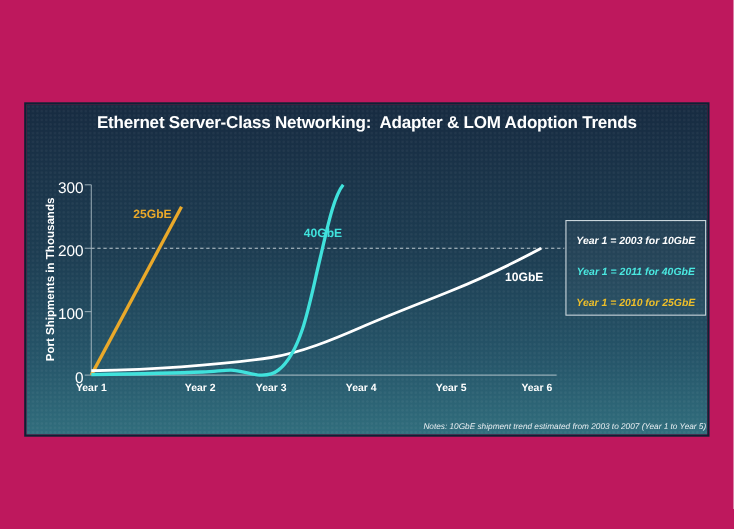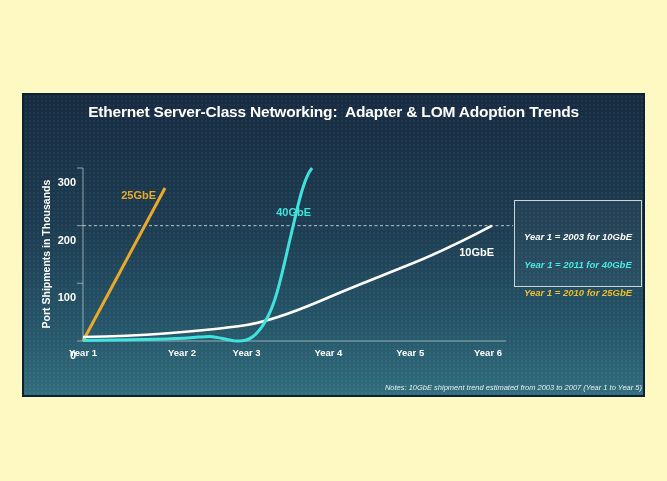--- a/index.html
+++ b/index.html
@@ -1,38 +1,38 @@
 <!DOCTYPE html>
 <html><head>
 <meta charset="utf-8">
 <style>
   html,body{margin:0;padding:0;background:#ffffff;}
-  #page{position:relative;width:667px;height:481px;background:#fef9c3;overflow:hidden;
+  #page{position:relative;width:667px;height:481px;background:#be185d;overflow:hidden;
         font-family:"Liberation Sans", sans-serif;}
   #slide{position:absolute;left:22px;top:93px;width:619px;height:300px;
          border:2px solid #0d2134;
          background-image:
            radial-gradient(rgba(255,255,255,0.045) 1px, rgba(0,0,0,0) 1.3px),
            linear-gradient(180deg,#172b41 0%, #1d3d52 45%, #26566a 78%, #316e7d 100%);
          background-size:4px 4px, 100% 100%;}
   .abs{position:absolute;}
   #title{left:0;top:8px;width:619px;text-align:center;color:#ffffff;
          font-size:15.5px;font-weight:bold;letter-spacing:-0.2px;white-space:pre;}
   #subtitle{left:0;top:31px;width:619px;text-align:center;color:#f2f6f8;
             font-size:11px;font-weight:bold;font-style:italic;}
   #ylabel{left:-63px;top:153px;width:170px;text-align:center;color:#ffffff;
           font-size:10.5px;font-weight:bold;transform:rotate(-90deg);}
-  .ytick{width:30px;text-align:right;color:#ffffff;font-size:11px;font-weight:bold;margin-top:14px;}
+  .ytick{width:30px;text-align:right;color:#ffffff;font-size:14px;font-weight:normal;}
   .xtick{width:56px;text-align:center;color:#ffffff;font-size:9.5px;font-weight:bold;top:252px;}
   .series-label{font-size:11px;font-weight:bold;text-align:right;width:50px;}
   .lab-25{color:#eab325;}
   .lab-40{color:#45e6df;}
   .lab-10{color:#ffffff;}
   #legend{left:490px;top:105px;width:128px;height:87px;border:1px solid #c9d5db;
-          background:rgba(255,255,255,0.04);box-sizing:border-box;padding-top:22px;}
+          background:rgba(255,255,255,0.04);box-sizing:border-box;padding-top:5px;}
   .legend-line{height:28px;line-height:28px;text-align:center;
                font-size:9.5px;font-weight:bold;font-style:italic;white-space:nowrap;}
   #footer-left{left:56px;top:284px;color:#ccd8dd;font-size:11px;letter-spacing:0.4px;}
   #footer-note{left:318px;top:288px;width:300px;text-align:right;color:#e6edf1;
                font-size:7.5px;font-style:italic;}
   svg{position:absolute;left:0;top:0;}
 </style>
 </head>
 <body>
 

